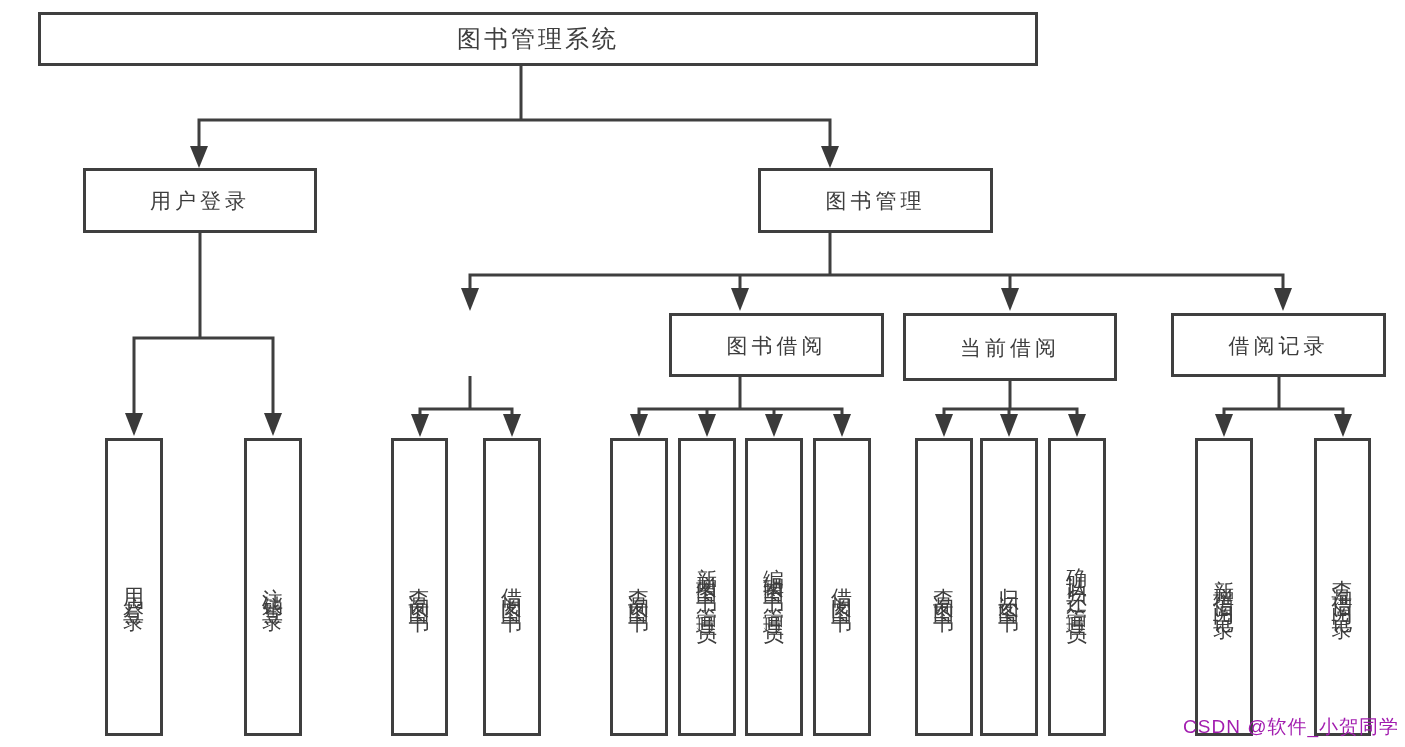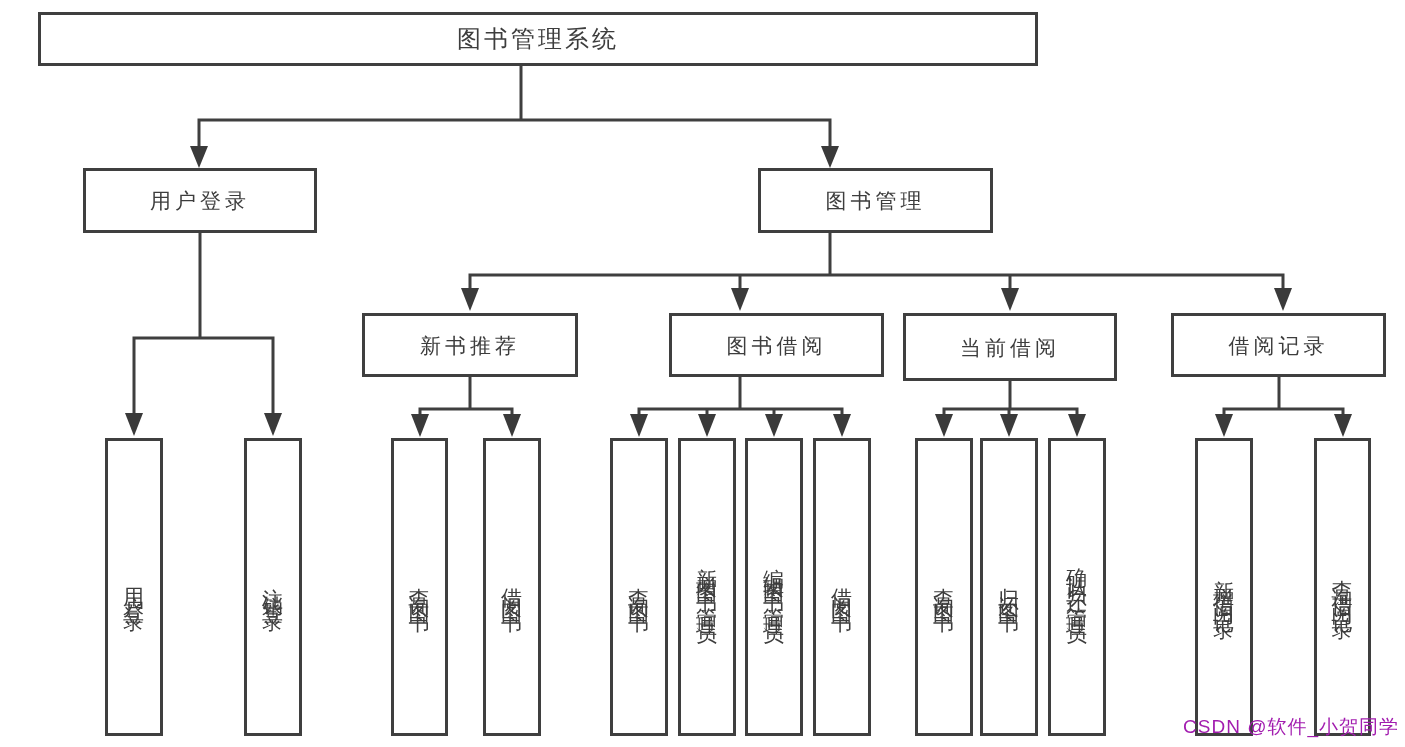--- a/index.html
+++ b/index.html
@@ -125,21 +125,20 @@
       <polygon points="1215,414 1233,414 1224,437" fill="#3a3a3a" stroke="none"></polygon>
       <polygon points="1334,414 1352,414 1343,437" fill="#3a3a3a" stroke="none"></polygon>
     </g>
   </svg>
 
   <div class="box h root-box" style="left:38px; top:12px; width:1000px; height:54px;">图书管理系统</div>
 
   <div class="box h" style="left:83px; top:168px; width:234px; height:65px;">用户登录</div>
   <div class="box h" style="left:712px; top:168px; width:235px; height:65px;margin-left:46px;">图书管理</div>
 
-  <div class="box h" style="left:362px; top:313px; width:216px; height:64px;">新书推荐</div>
   <div class="box h" style="left:632px; top:313px; width:215px; height:64px;margin-left:37px;">图书借阅</div>
   <div class="box h" style="left:903px; top:313px; width:214px; height:68px;">当前借阅</div>
   <div class="box h" style="left:1171px; top:313px; width:215px; height:64px;">借阅记录</div>
 
   <div class="box v" style="left:105px; top:438px; width:58px; height:298px;">用户登录</div>
   <div class="box v" style="left:244px; top:438px; width:58px; height:298px;">注销登录</div>
 
   <div class="box v" style="left:391px; top:438px; width:57px; height:298px;">查询图书</div>
   <div class="box v" style="left:483px; top:438px; width:58px; height:298px;">借阅图书</div>
 

